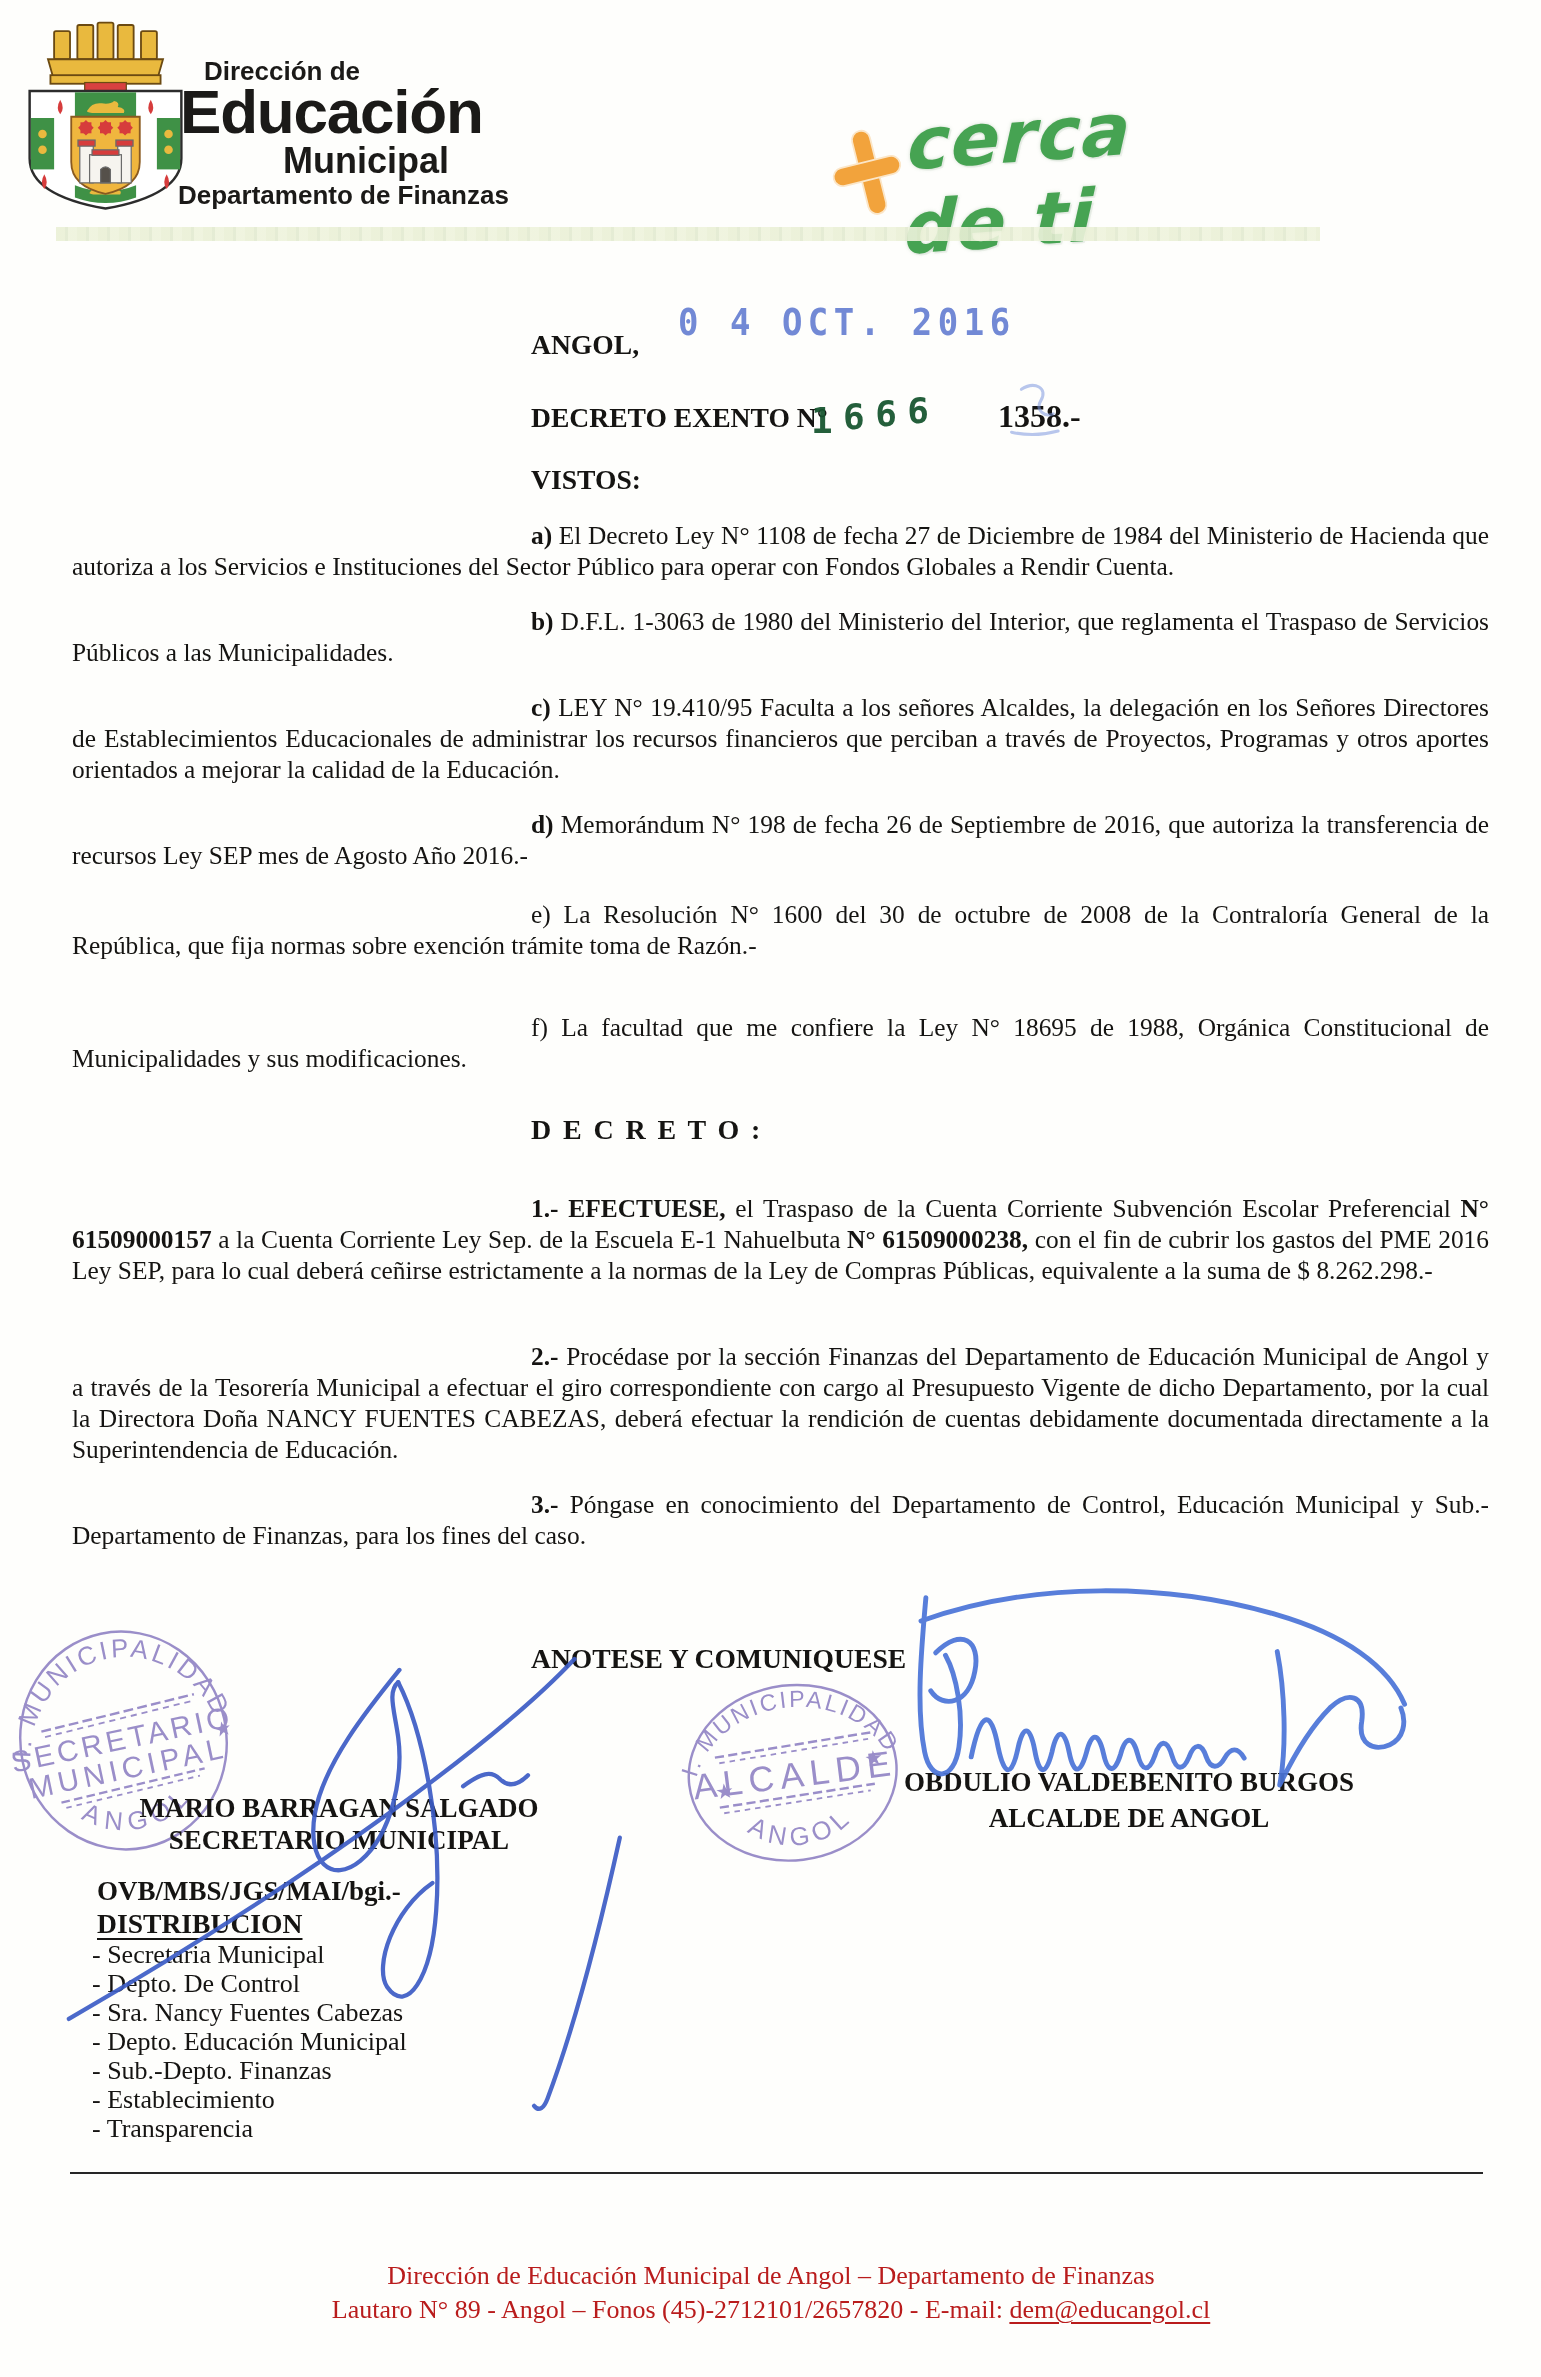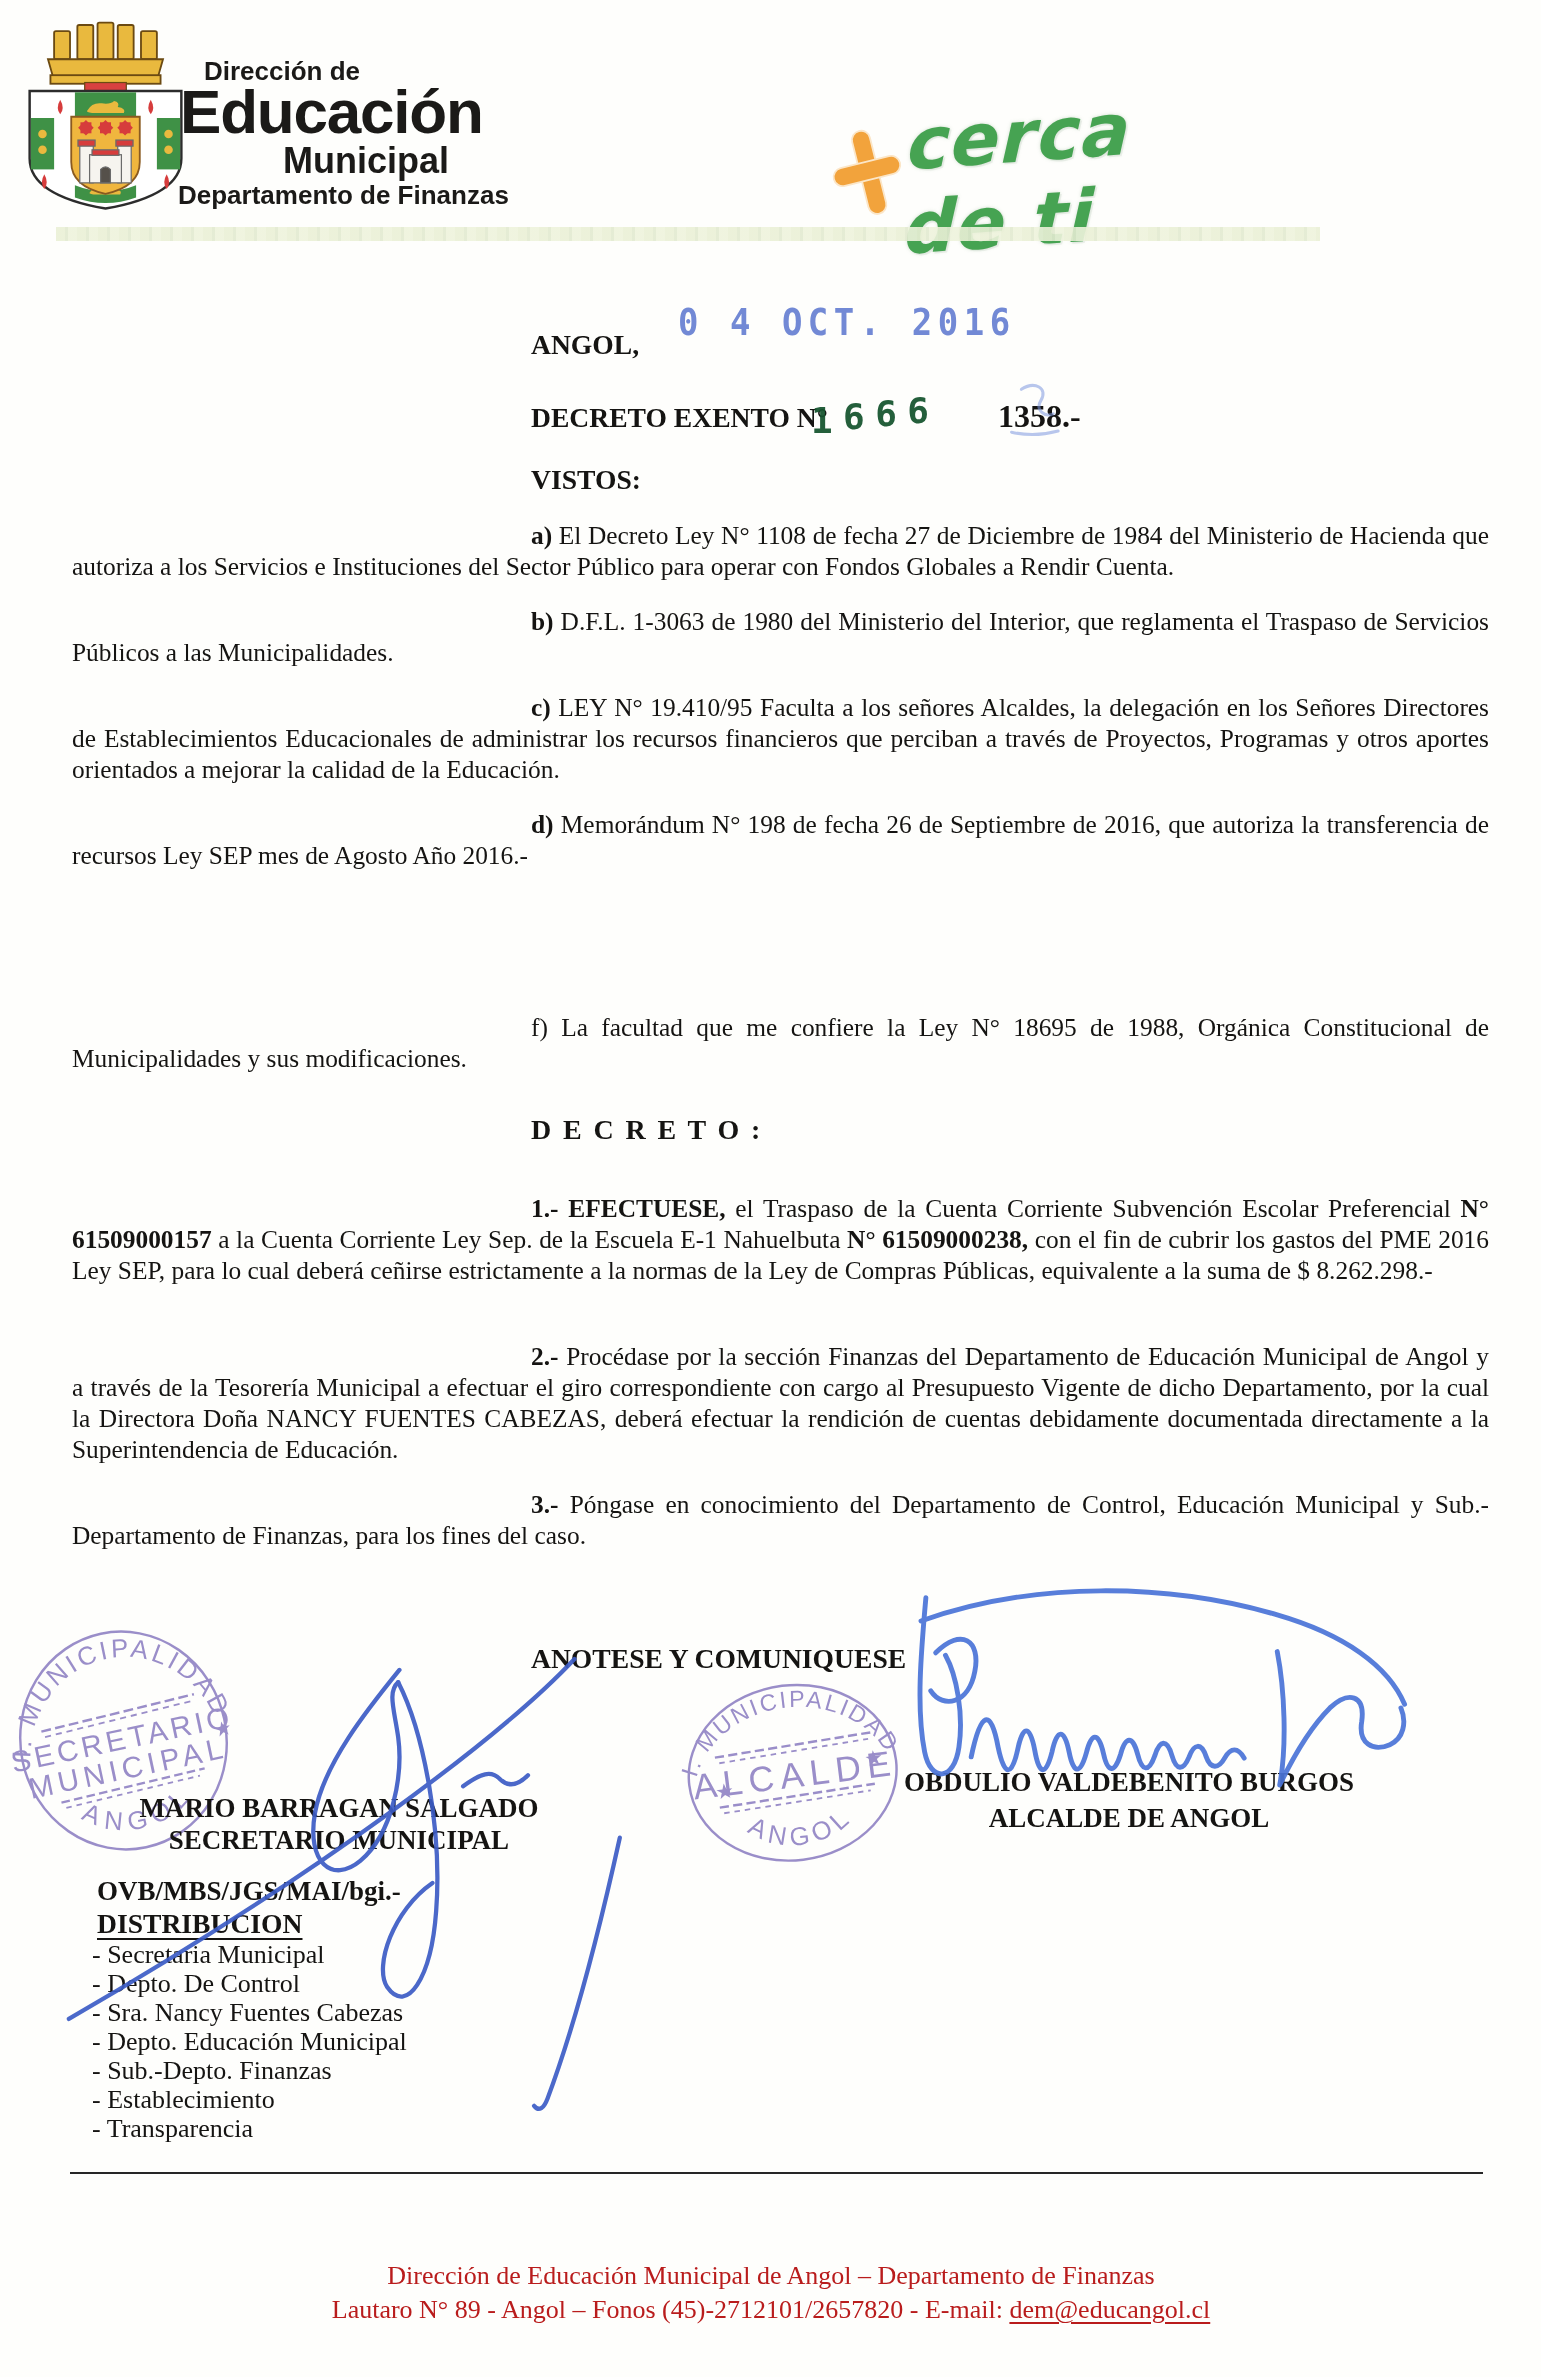--- a/index.html
+++ b/index.html
@@ -174,20 +174,21 @@
   <div class="abs decree-label txt">DECRETO EXENTO N°</div>
   <div class="abs stamp-digits txt"><span class="d0">1</span><span class="d1">6</span><span class="d2">6</span><span class="d3">6</span></div>
   <div class="abs decree-number txt">1358.-</div>
 
   <div class="abs vistos txt">VISTOS:</div>
 
   <p class="abs para p-a txt"><span class="b">a)</span><span> El Decreto Ley N° 1108 de fecha 27 de Diciembre de 1984 del Ministerio de Hacienda que autoriza a los Servicios e Instituciones del Sector Público para operar con Fondos Globales a Rendir Cuenta.</span></p>
   <p class="abs para p-b txt"><span class="b">b)</span><span> D.F.L. 1-3063 de 1980 del Ministerio del Interior, que reglamenta el Traspaso de Servicios Públicos a las Municipalidades.</span></p>
   <p class="abs para p-c txt"><span class="b">c)</span><span> LEY N° 19.410/95 Faculta a los señores Alcaldes, la delegación en los Señores  Directores de Establecimientos Educacionales  de administrar los recursos  financieros que perciban a través de Proyectos,  Programas y otros aportes orientados a mejorar la calidad de la  Educación.</span></p>
   <p class="abs para p-d txt"><span class="b">d)</span><span> Memorándum N° 198 de fecha 26 de Septiembre de 2016,  que autoriza la transferencia de recursos Ley SEP mes de Agosto Año 2016.-</span></p>
+  <p class="abs para p-e txt"><span>e)</span><span> La Resolución N° 1600 del 30 de octubre  de  2008  de  la  Contraloría  General  de  la República, que fija normas sobre exención trámite toma de Razón.-</span></p>
   <p class="abs para p-f txt"><span>f)</span><span> La  facultad  que  me  confiere  la   Ley  N°  18695  de  1988,  Orgánica  Constitucional  de Municipalidades y sus modificaciones.</span></p>
 
   <div class="abs decreto-h txt">D E C R E T O :</div>
 
   <p class="abs para p-1 txt"><span class="b">1.- EFECTUESE,</span><span> el Traspaso de la Cuenta Corriente Subvención Escolar Preferencial </span><span class="b">N° 61509000157</span><span> a la Cuenta  Corriente Ley Sep. de la Escuela E-1 Nahuelbuta </span><span class="b">N° 61509000238,</span><span> con el fin  de  cubrir los gastos del PME 2016 Ley SEP,  para  lo cual deberá ceñirse estrictamente a la normas de la Ley de Compras Públicas, equivalente a la suma de $ 8.262.298.-</span></p>
   <p class="abs para p-2 txt"><span class="b">2.-</span><span> Procédase por la sección Finanzas del Departamento de Educación Municipal de Angol y a través de la Tesorería Municipal a efectuar el giro correspondiente con cargo al Presupuesto Vigente de dicho Departamento, por la cual la Directora Doña  NANCY FUENTES CABEZAS,  deberá efectuar la  rendición de cuentas debidamente documentada directamente a la Superintendencia de Educación.</span></p>
   <p class="abs para p-3 txt"><span class="b">3.-</span><span> Póngase en conocimiento del Departamento de Control, Educación Municipal y Sub.- Departamento de Finanzas, para los fines del caso.</span></p>
 
   <div class="abs anotese txt">ANOTESE Y COMUNIQUESE</div>
 

